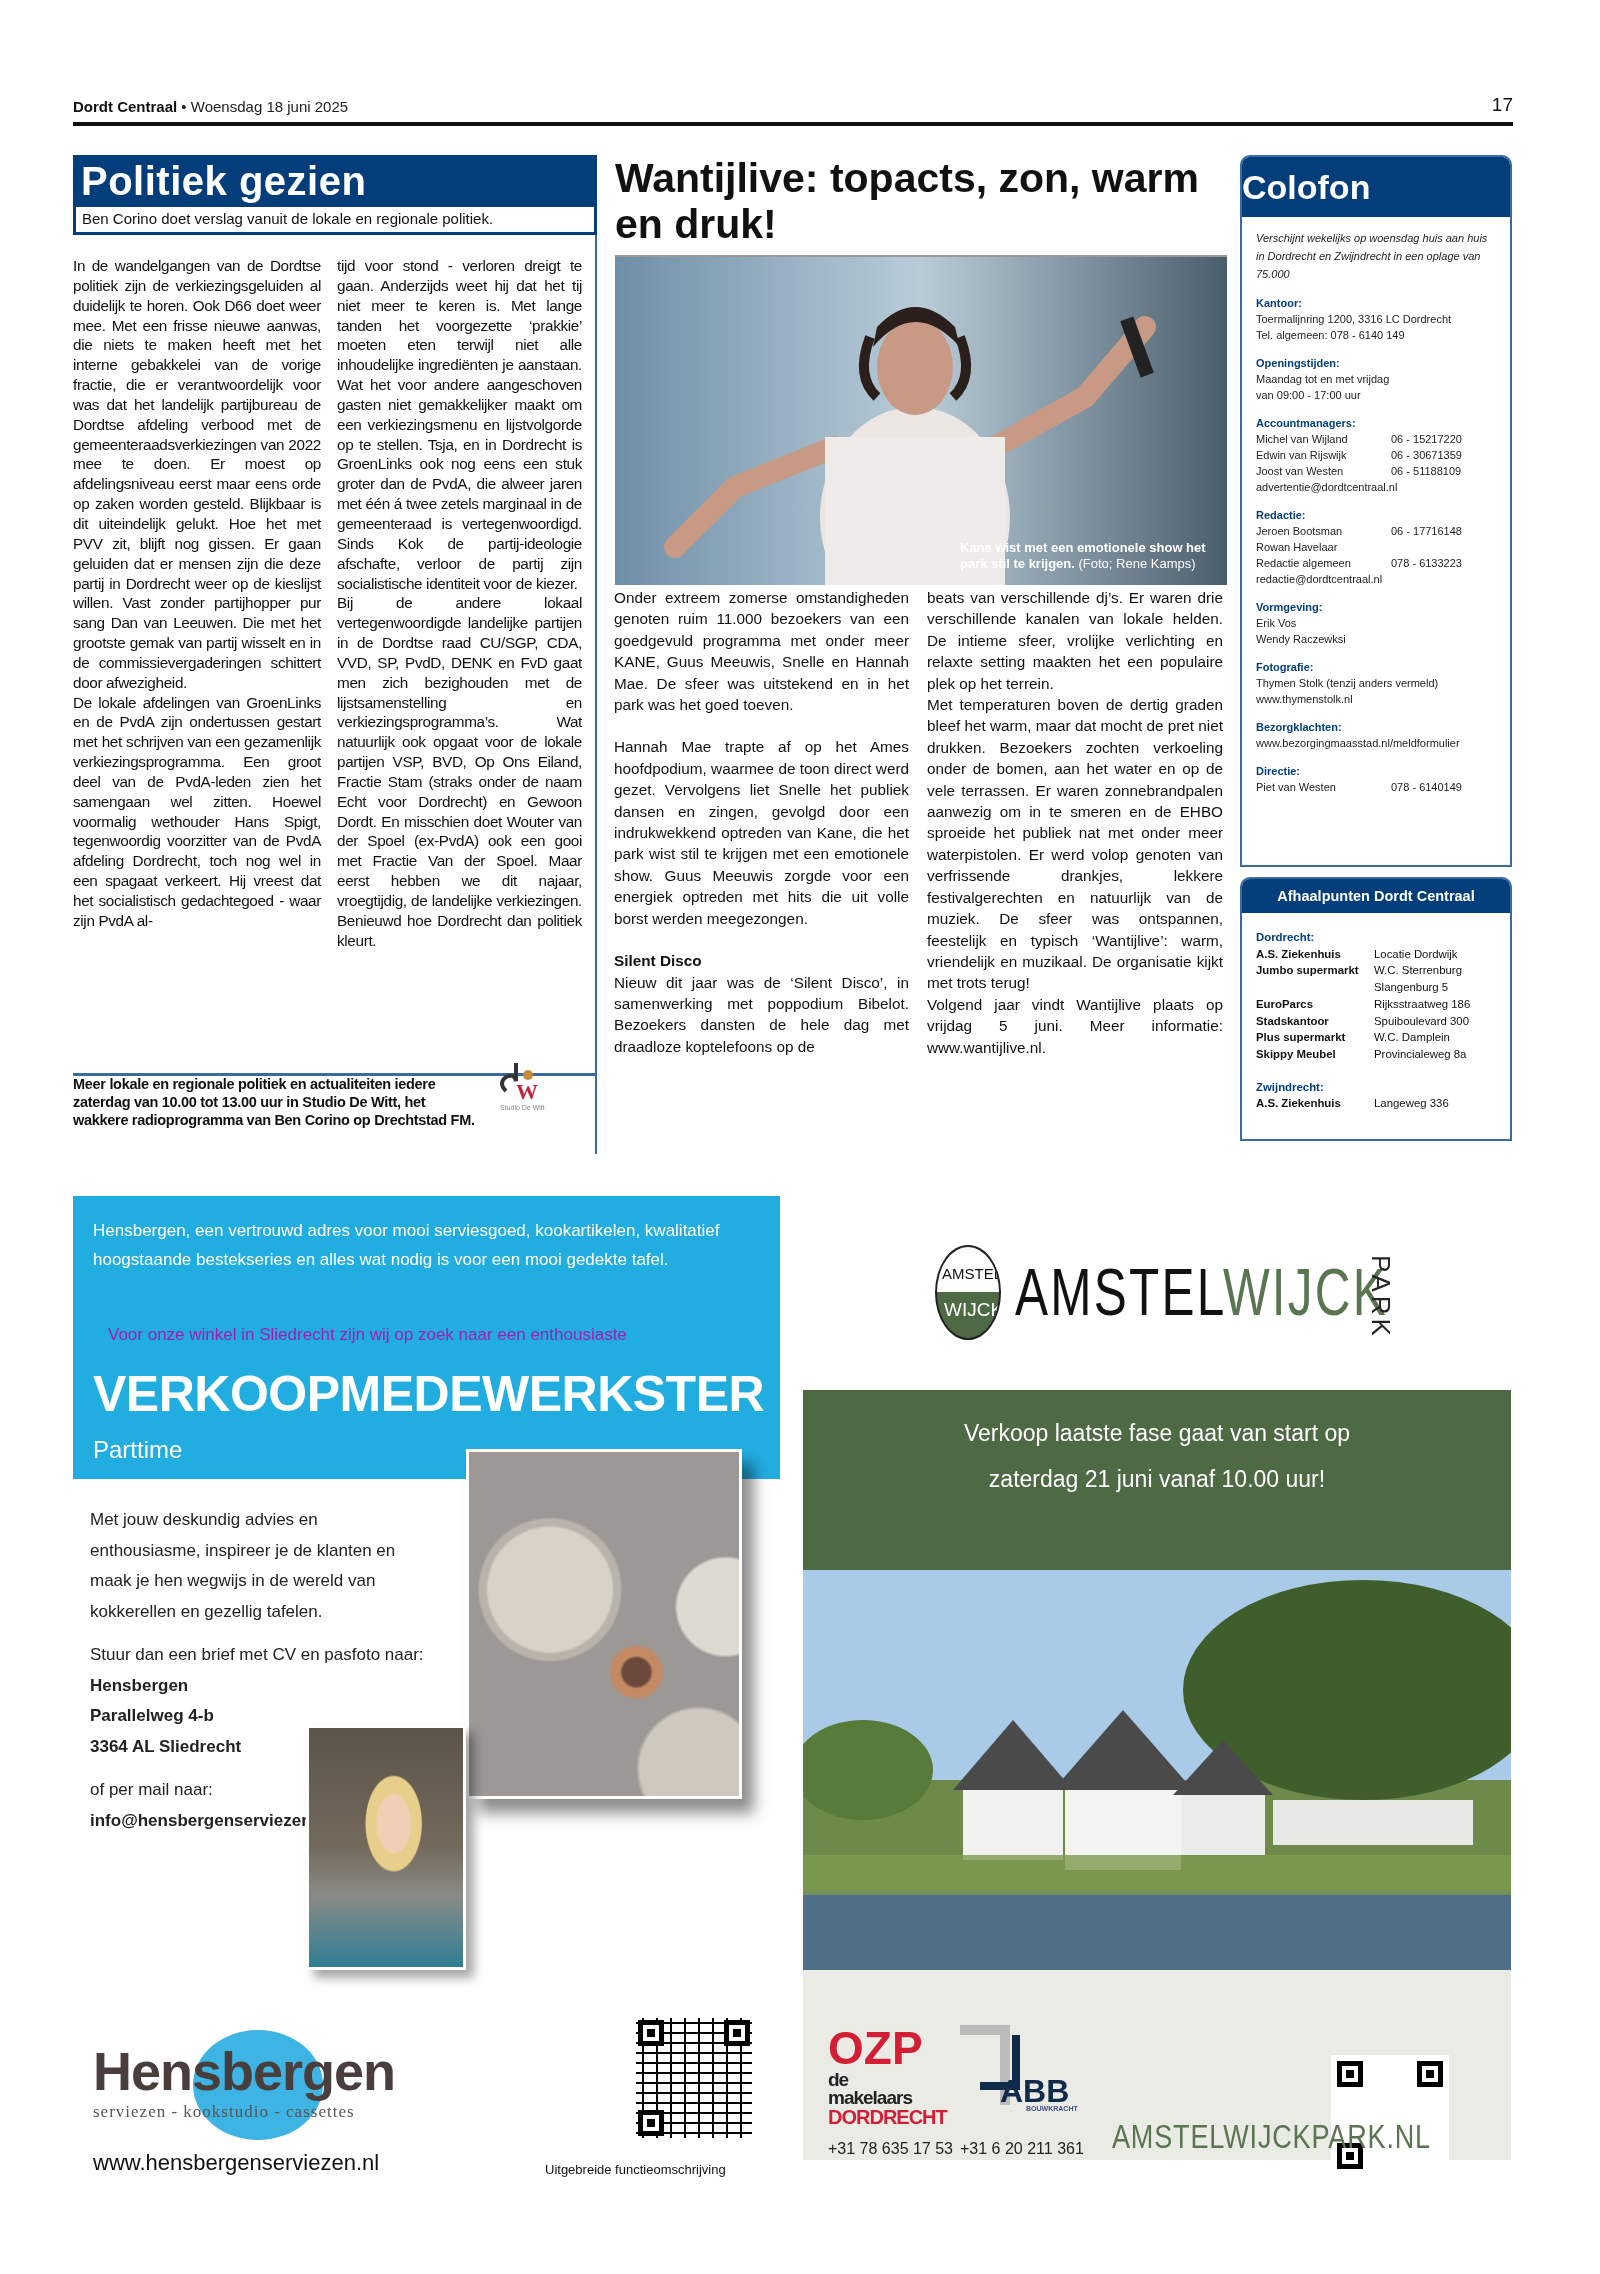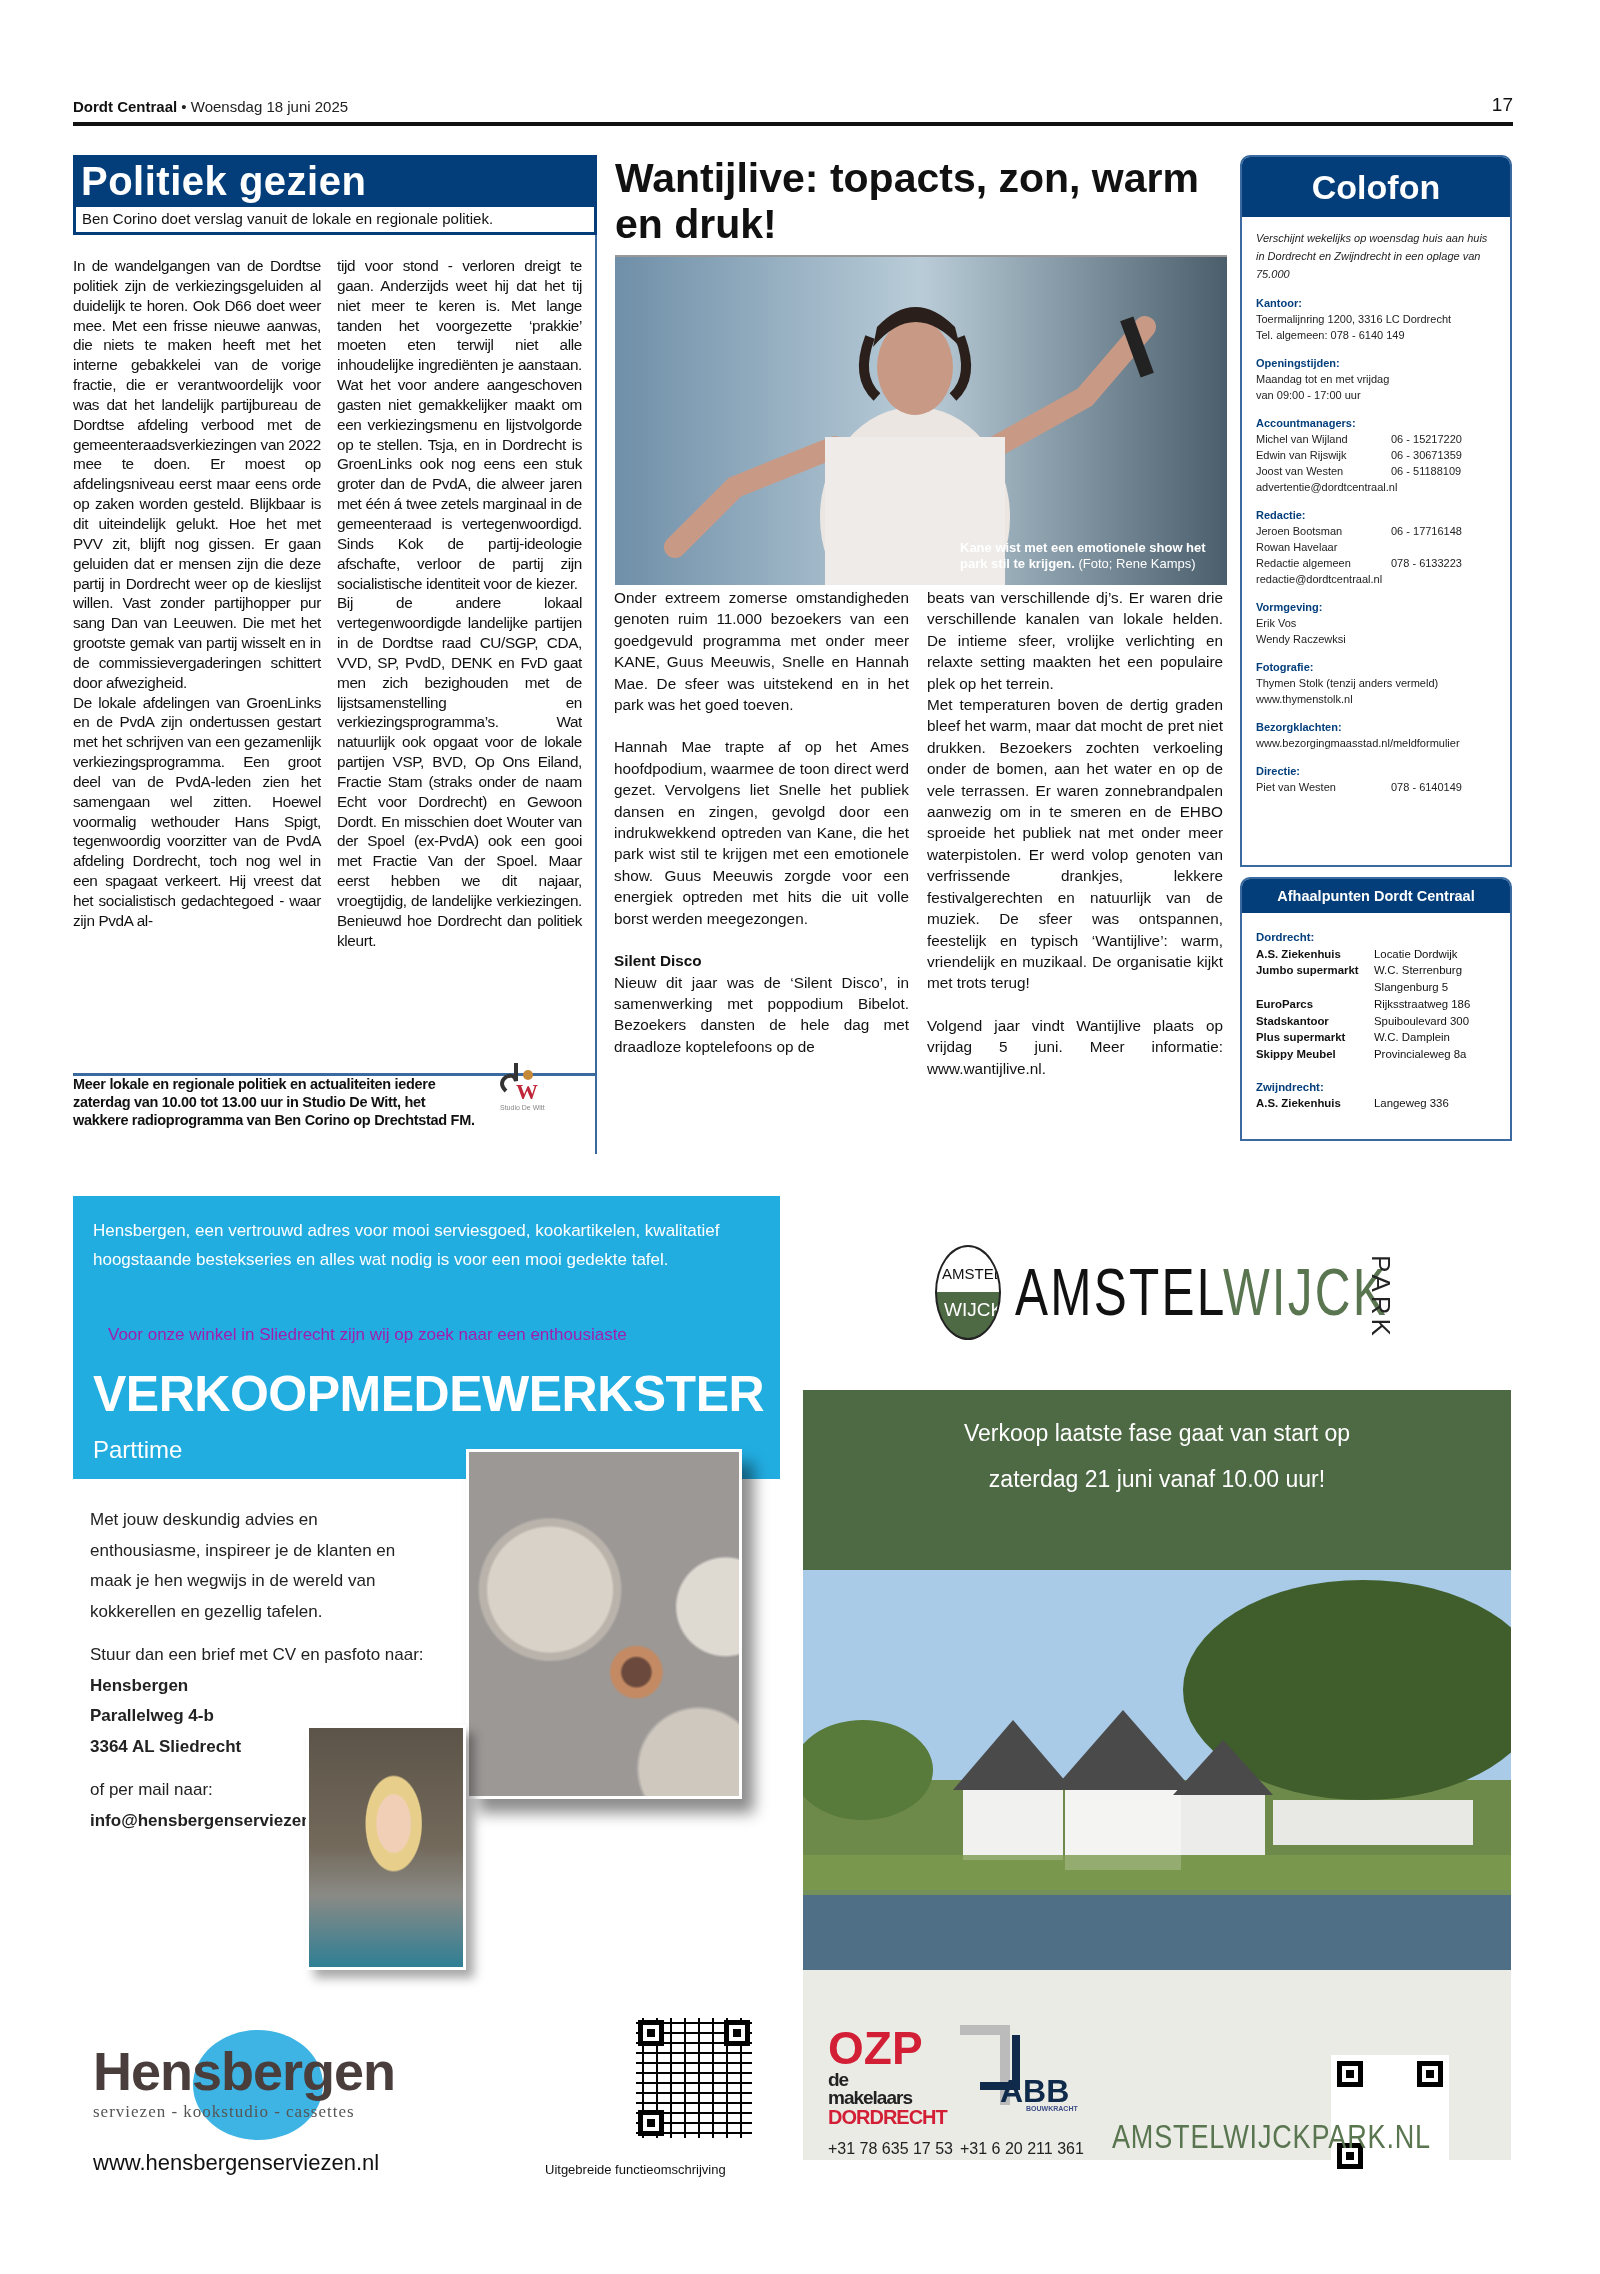--- a/index.html
+++ b/index.html
@@ -28,21 +28,21 @@
   #wt-photo { left: 615px; top: 255px; width: 612px; height: 330px; overflow: hidden; background: linear-gradient(180deg,#8fb0c8 0%,#a9c3d4 40%,#7c97ab 100%); border-top: 2px solid #999; }
   #wt-caption { left: 960px; top: 540px; width: 265px; font-family: "Liberation Sans Narrow","Liberation Sans",sans-serif; font-size: 13px; line-height: 16px; color: #fff; }
   #wt-caption b { font-weight: bold; }
   .wcol { font-family: "Liberation Sans", sans-serif; font-size: 15.3px; line-height: 21.4px; text-align: justify; color: #111; }
   #wt-c1 { left: 614px; top: 587px; width: 295px; }
   #wt-c2 { left: 927px; top: 587px; width: 296px; }
   .subhead { font-weight: bold; }
 
   
   #colo { left: 1240px; top: 155px; width: 272px; height: 712px; border: 2px solid #3a6aa0; border-radius: 10px 10px 0 0; overflow: hidden; }
-  #colo-head { height: 60px; background: #033e7b; color: #fff; font-size: 34px; font-weight: bold; text-align: center; line-height: 60px; }
+  #colo-head { height: 60px; background: #033e7b; color: #fff; font-size: 34px; font-weight: bold; text-align: left; line-height: 60px; }
   #colo-body { padding: 12px 14px; font-size: 11px; line-height: 16px; color: #222; }
   #colo-body .it { font-style: italic; line-height: 18px; margin-bottom: 8px; }
   #colo-body .lbl { color: #033e7b; font-weight: bold; margin-top: 12px; }
   .row2 { display: flex; }
   .row2 .a { width: 135px; }
 
   
   #afh { left: 1240px; top: 877px; width: 272px; height: 264px; border: 2px solid #3a6aa0; border-radius: 10px 10px 0 0; overflow: hidden; }
   #afh-head { height: 34px; background: #033e7b; color: #fff; font-size: 14.5px; font-weight: bold; text-align: center; line-height: 34px; }
   #afh-body { padding: 16px 14px; font-size: 11.4px; line-height: 16.7px; }
@@ -160,21 +160,21 @@
 </div>
 <div id="wt-c1" class="abs wcol">
   <p>Onder extreem zomerse omstandigheden genoten ruim 11.000 bezoekers van een goedgevuld programma met onder meer KANE, Guus Meeuwis, Snelle en Hannah Mae. De sfeer was uitstekend en in het park was het goed toeven.</p>
   <p style="margin-top:21px">Hannah Mae trapte af op het Ames hoofdpodium, waarmee de toon direct werd gezet. Vervolgens liet Snelle het publiek dansen en zingen, gevolgd door een indrukwekkend optreden van Kane, die het park wist stil te krijgen met een emotionele show. Guus Meeuwis zorgde voor een energiek optreden met hits die uit volle borst werden meegezongen.</p>
   <p style="margin-top:21px" class="subhead">Silent Disco</p>
   <p>Nieuw dit jaar was de ‘Silent Disco’, in samenwerking met poppodium Bibelot. Bezoekers dansten de hele dag met draadloze koptelefoons op de</p>
 </div>
 <div id="wt-c2" class="abs wcol">
   <p>beats van verschillende dj’s. Er waren drie verschillende kanalen van lokale helden. De intieme sfeer, vrolijke verlichting en relaxte setting maakten het een populaire plek op het terrein.</p>
   <p>Met temperaturen boven de dertig graden bleef het warm, maar dat mocht de pret niet drukken. Bezoekers zochten verkoeling onder de bomen, aan het water en op de vele terrassen. Er waren zonnebrandpalen aanwezig om in te smeren en de EHBO sproeide het publiek nat met onder meer waterpistolen. Er werd volop genoten van verfrissende drankjes, lekkere festivalgerechten en natuurlijk van de muziek. De sfeer was ontspannen, feestelijk en typisch ‘Wantijlive’: warm, vriendelijk en muzikaal. De organisatie kijkt met trots terug!</p>
-  <p style="margin-top:21px">Volgend jaar vindt Wantijlive plaats op vrijdag 5 juni. Meer informatie: www.wantijlive.nl.</p>
+  <p style="">Volgend jaar vindt Wantijlive plaats op vrijdag 5 juni. Meer informatie: www.wantijlive.nl.</p>
 </div>
 
 <div id="colo" class="abs">
   <div id="colo-head">Colofon</div>
   <div id="colo-body">
     <div class="it">Verschijnt wekelijks op woensdag huis aan huis in Dordrecht en Zwijndrecht in een oplage van 75.000</div>
     <div class="lbl">Kantoor:</div>
     <div>Toermalijnring 1200, 3316 LC Dordrecht</div>
     <div>Tel. algemeen: 078 - 6140 149</div>
     <div class="lbl">Openingstijden:</div>

